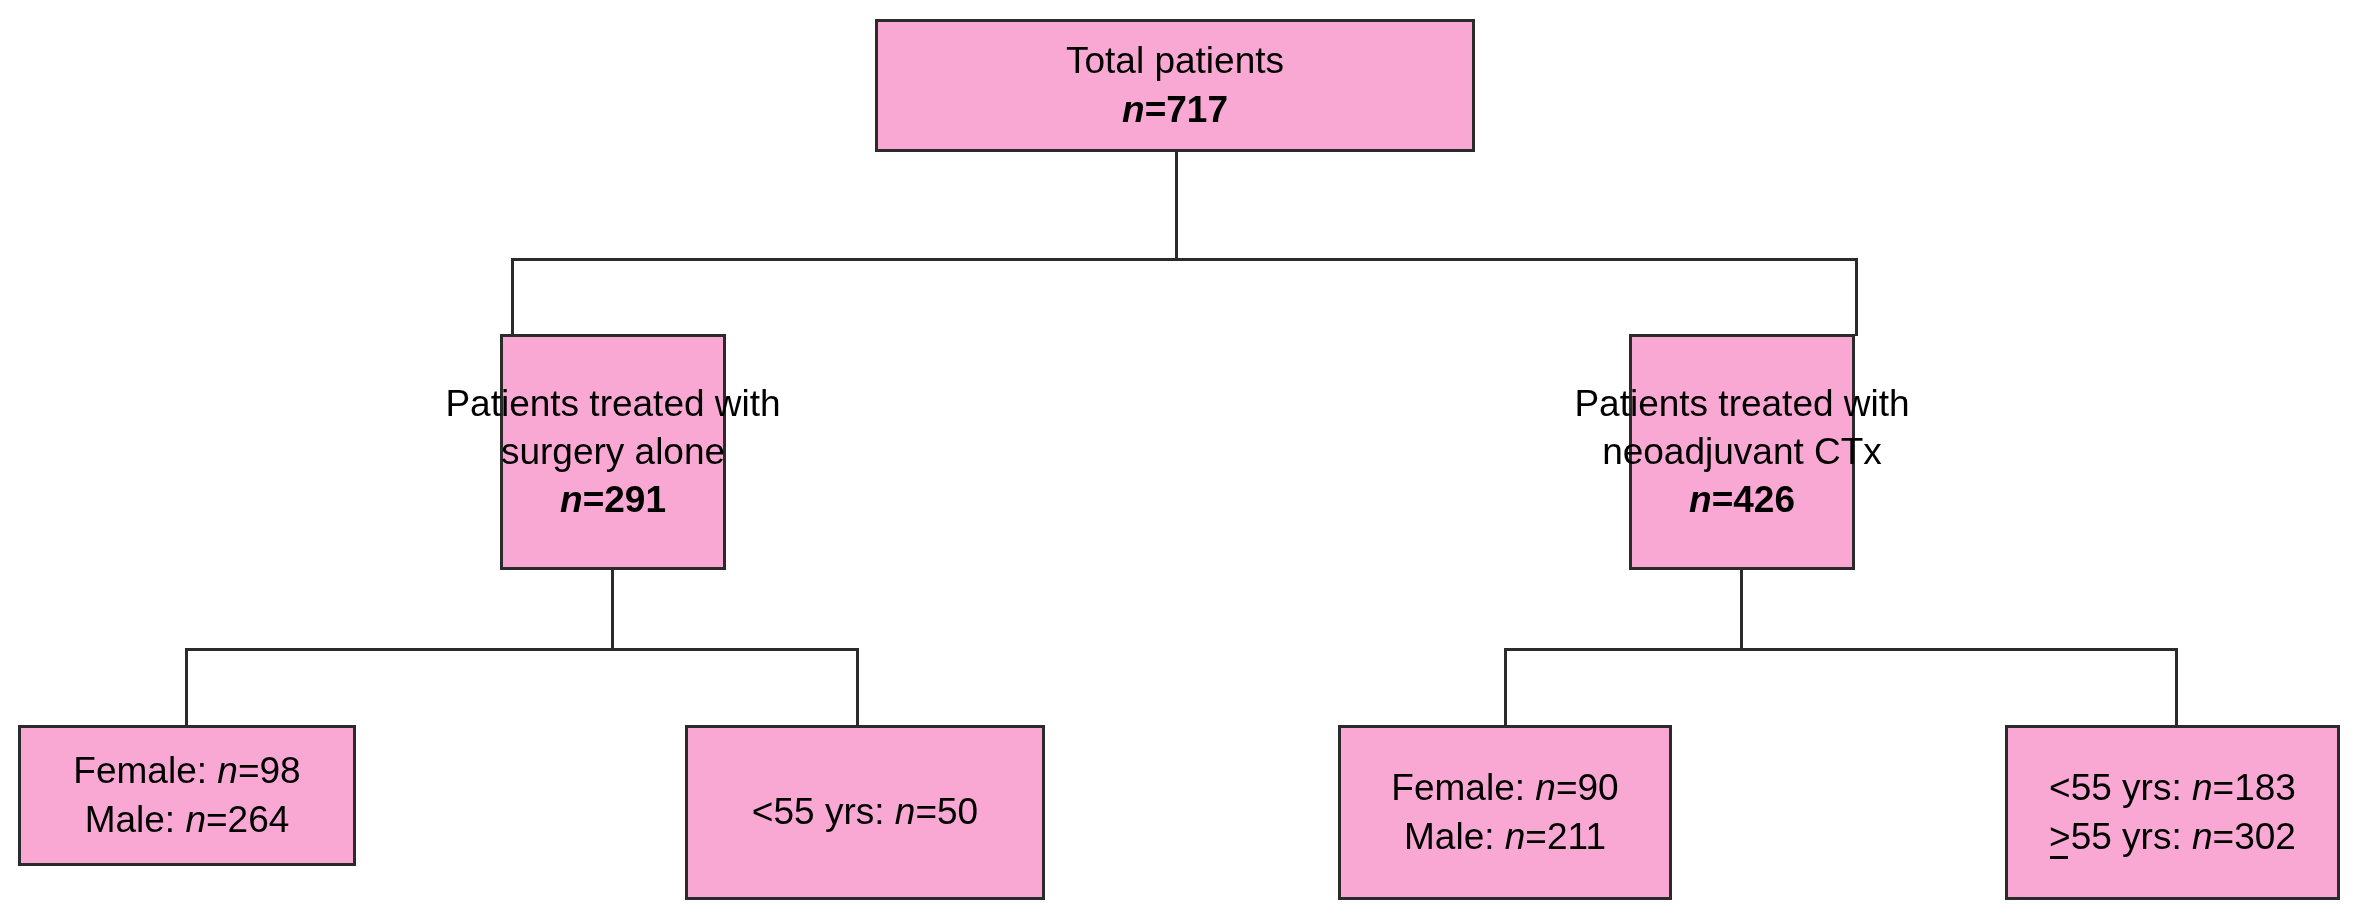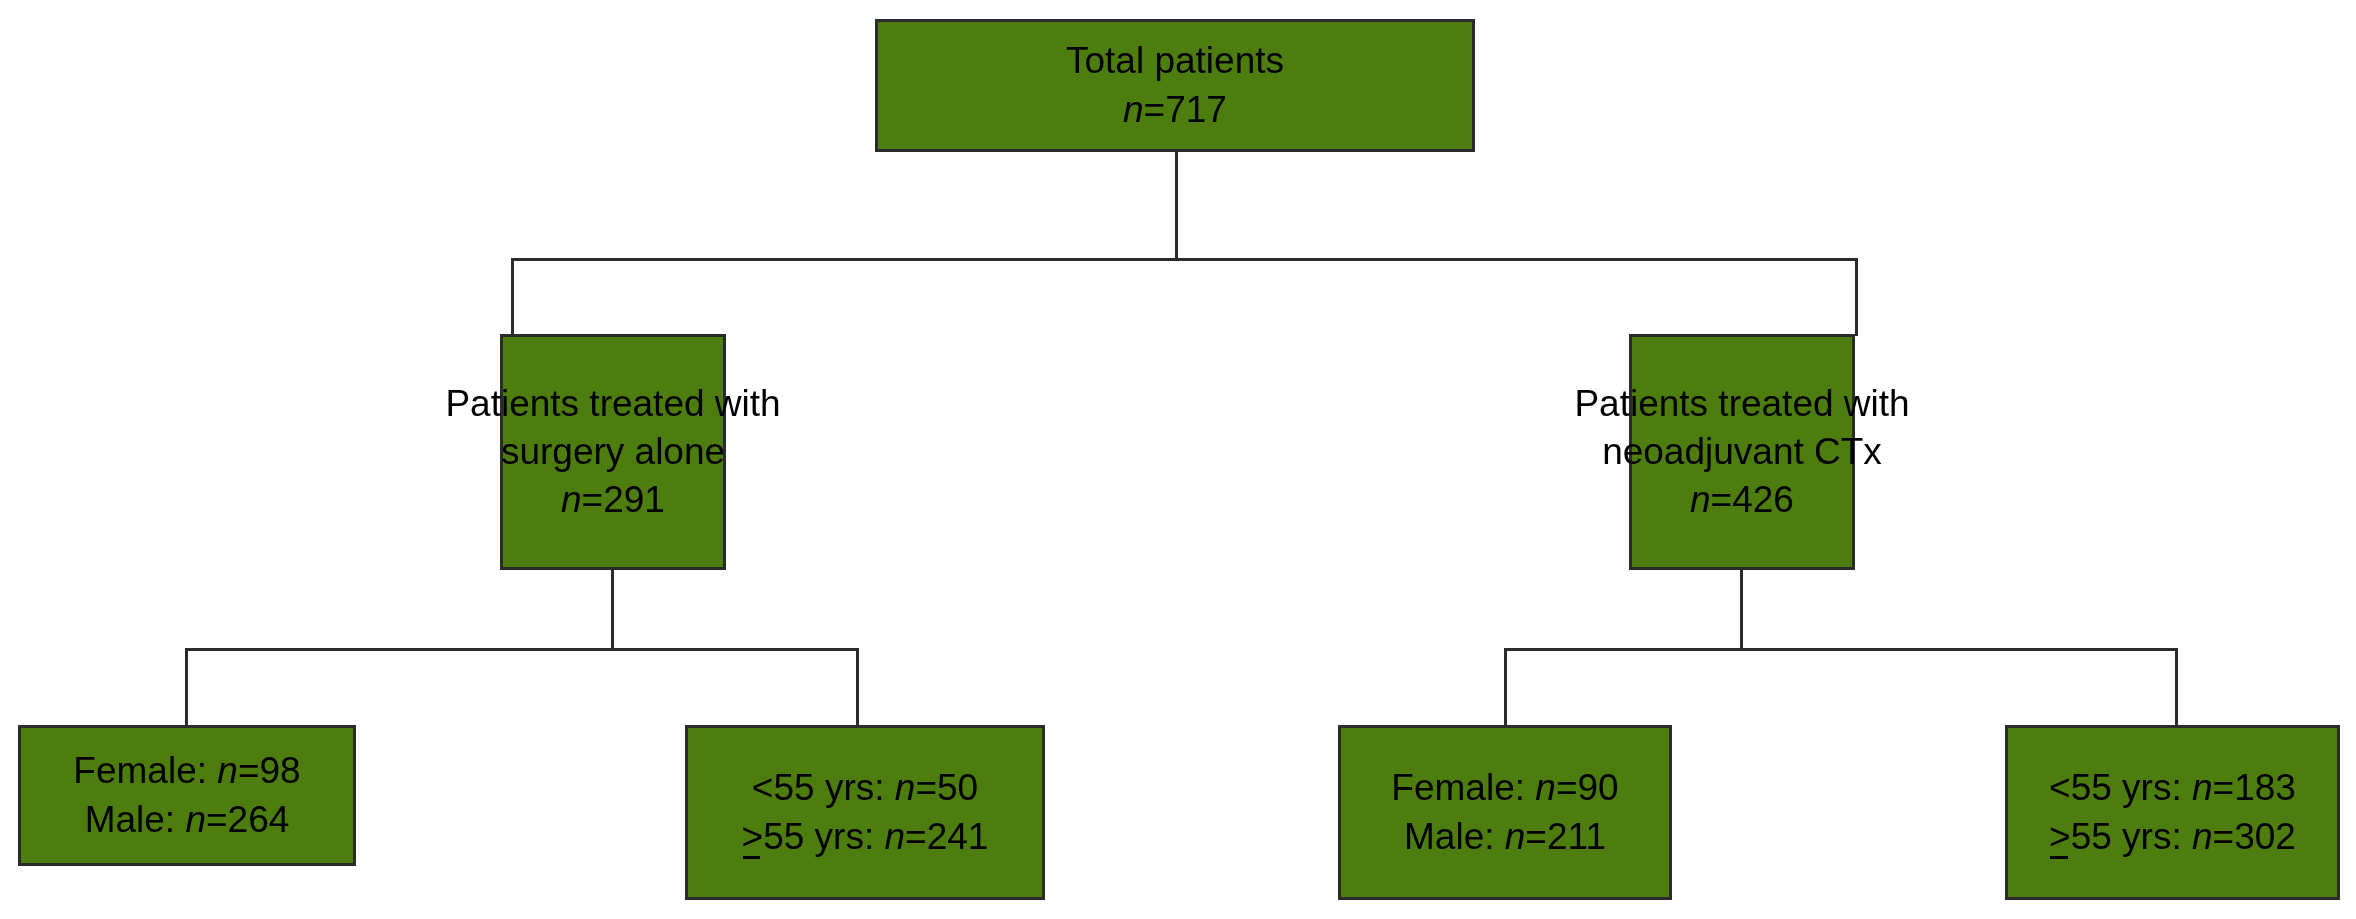--- a/index.html
+++ b/index.html
@@ -19,21 +19,21 @@
     height: 919px;
     background: #ffffff;
     overflow: hidden;
   }
 
   
   .node {
     position: absolute;
     box-sizing: border-box;
     border: 3px solid #2b2b2b;
-    background: #4d7c0f;
+    background: #f9a8d4;
     display: flex;
     flex-direction: column;
     align-items: center;
     justify-content: center;
     text-align: center;
     line-height: 1.30;
     z-index: 3;
   }
   .node .line {
     display: block;
@@ -48,21 +48,21 @@
   
   .node.level-leaf {
     font-size: 37px;
   }
   .node.level-leaf .line {
     text-align: left;
   }
 
   
   .count {
-    font-weight: normal;
+    font-weight: bold;
   }
   .ital {
     font-style: italic;
   }
 
   
   .leaf-val .ital {
     font-style: italic;
     font-weight: normal;
   }
@@ -118,21 +118,20 @@
   <div class="conn v" style="left:185px; top:648px; height:79px;"></div>
   <div class="conn v" style="left:856px; top:648px; height:79px;"></div>
 
   <div class="node level-leaf" style="left:18px; top:725px; width:338px; height:141px;">
     <span class="line leaf-val"><span>Female: </span><span class="ital">n</span><span>=98</span></span>
     <span class="line leaf-val"><span>Male: </span><span class="ital">n</span><span>=264</span></span>
   </div>
 
   <div class="node level-leaf" style="left:685px; top:725px; width:360px; height:175px;">
     <span class="line leaf-val"><span>&lt;55 yrs: </span><span class="ital">n</span><span>=50</span></span>
-    <span class="line leaf-val"><span class="gte">&gt;</span><span>55 yrs: </span><span class="ital">n</span><span>=241</span></span>
   </div>
 
   <div class="node level-mid" style="left:1629px; top:334px; width:226px; height:236px;">
     <span class="line">Patients treated with</span>
     <span class="line">neoadjuvant CTx</span>
     <span class="line count"><span class="ital">n</span><span>=426</span></span>
   </div>
 
   <div class="conn v" style="left:1740px; top:570px; height:80px;"></div>
   <div class="conn h" style="left:1504px; top:648px; width:674px;"></div>

